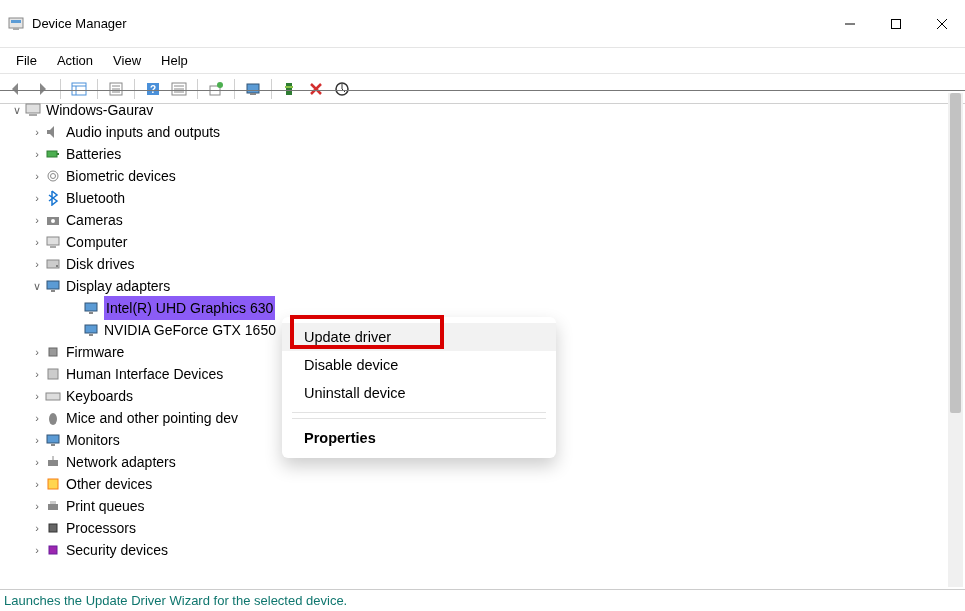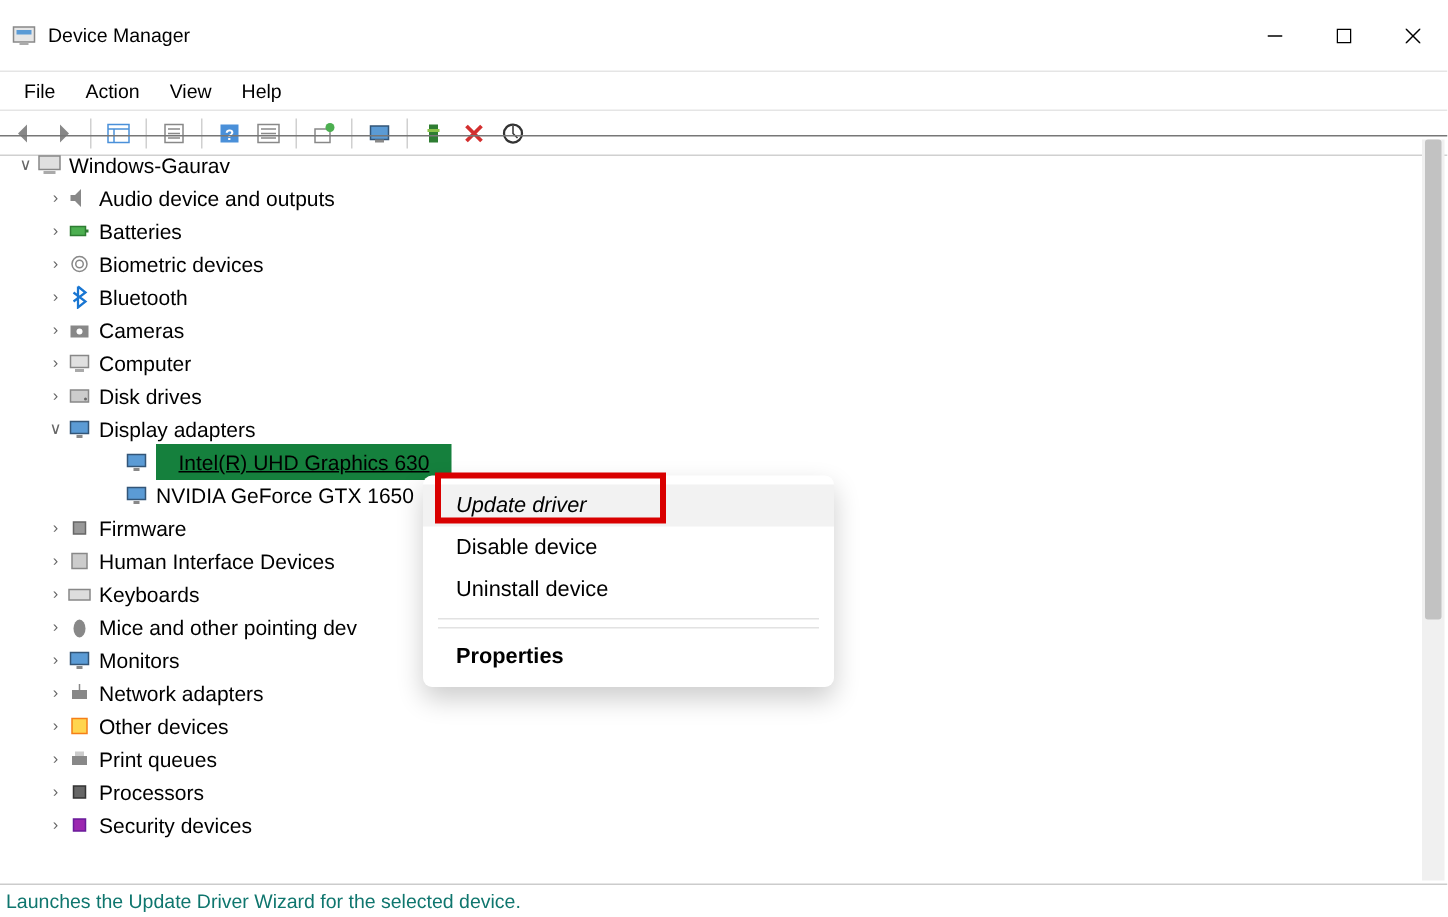--- a/index.html
+++ b/index.html
@@ -27,28 +27,28 @@
 .tree-wrap { position: absolute; top: 90px; bottom: 22px; left: 0; right: 0; border-top: 1px solid #777; overflow: hidden; }
 .tree-scroll { position: absolute; top: 2px; left: 2px; right: 17px; bottom: 0; overflow: hidden; }
 .scrollbar { position: absolute; top: 2px; right: 2px; bottom: 2px; width: 15px; background: #f0f0f0; }
 .scrollbar-thumb { position: absolute; top: 0; left: 2px; right: 2px; height: 320px; background: #c2c2c2; border-radius: 2px; }
 
 .tree { padding: 6px 0 0 8px; }
 .node { display: flex; align-items: center; height: 22px; line-height: 22px; }
 .node .expander { width: 14px; text-align: center; color: #666; font-size: 11px; user-select: none; }
 .node .icon { width: 18px; display: inline-flex; align-items: center; justify-content: center; margin-right: 4px; }
 .node .label { white-space: nowrap; font-size: 14px; }
-.node.selected .label { background: #15803d; padding: 1px 15px; text-decoration: underline; }
+.node.selected .label { background: #8b5cf6; padding: 1px 2px; }
 .children { padding-left: 20px; }
 .subchildren { padding-left: 38px; }
 
 
 .context-menu { position: absolute; left: 282px; top: 317px; width: 274px; background: #fff; box-shadow: 0 8px 18px rgba(0,0,0,.2); border-radius: 6px; padding: 6px 0; }
 .ctx-item { padding: 6px 22px; font-size: 14.5px; position: relative; }
-.ctx-item.highlight { background: #f2f2f2; font-style: italic; }
+.ctx-item.highlight { background: #f2f2f2; }
 .ctx-item.bold { font-weight: 700; }
 .ctx-sep { height: 1px; background: #e2e2e2; margin: 5px 10px; }
 .redbox { position: absolute; border: 4px solid #d90000; pointer-events: none; }
 
 
 .statusbar { position: absolute; bottom: 0; left: 0; right: 0; height: 22px; border-top: 1px solid #ccc; display: flex; align-items: center; padding-left: 4px; font-size: 13px; color: #0f766e; background: #fff; }
 
 
 svg.device-icon { width: 16px; height: 16px; }
 </style>
@@ -182,21 +182,21 @@
         <span class="label">Windows-Gaurav</span>
       </div>
       <div class="children">
         <div class="node">
             <span class="expander">›</span>
             <span class="icon">
               <svg class="device-icon" viewBox="0 0 16 16">
                 <path d="M2 6 L5 6 L9 2 L9 14 L5 10 L2 10 Z" fill="#888"></path>
               </svg>
             </span>
-            <span class="label">Audio device and outputs</span>
+            <span class="label">Audio inputs and outputs</span>
           </div>
         <div class="node">
             <span class="expander">›</span>
             <span class="icon">
               <svg class="device-icon" viewBox="0 0 16 16">
                 <rect x="2" y="5" width="10" height="6" fill="#4caf50" stroke="#2e7d32"></rect>
                 <rect x="12" y="7" width="2" height="2" fill="#2e7d32"></rect>
               </svg>
             </span>
             <span class="label">Batteries</span>

